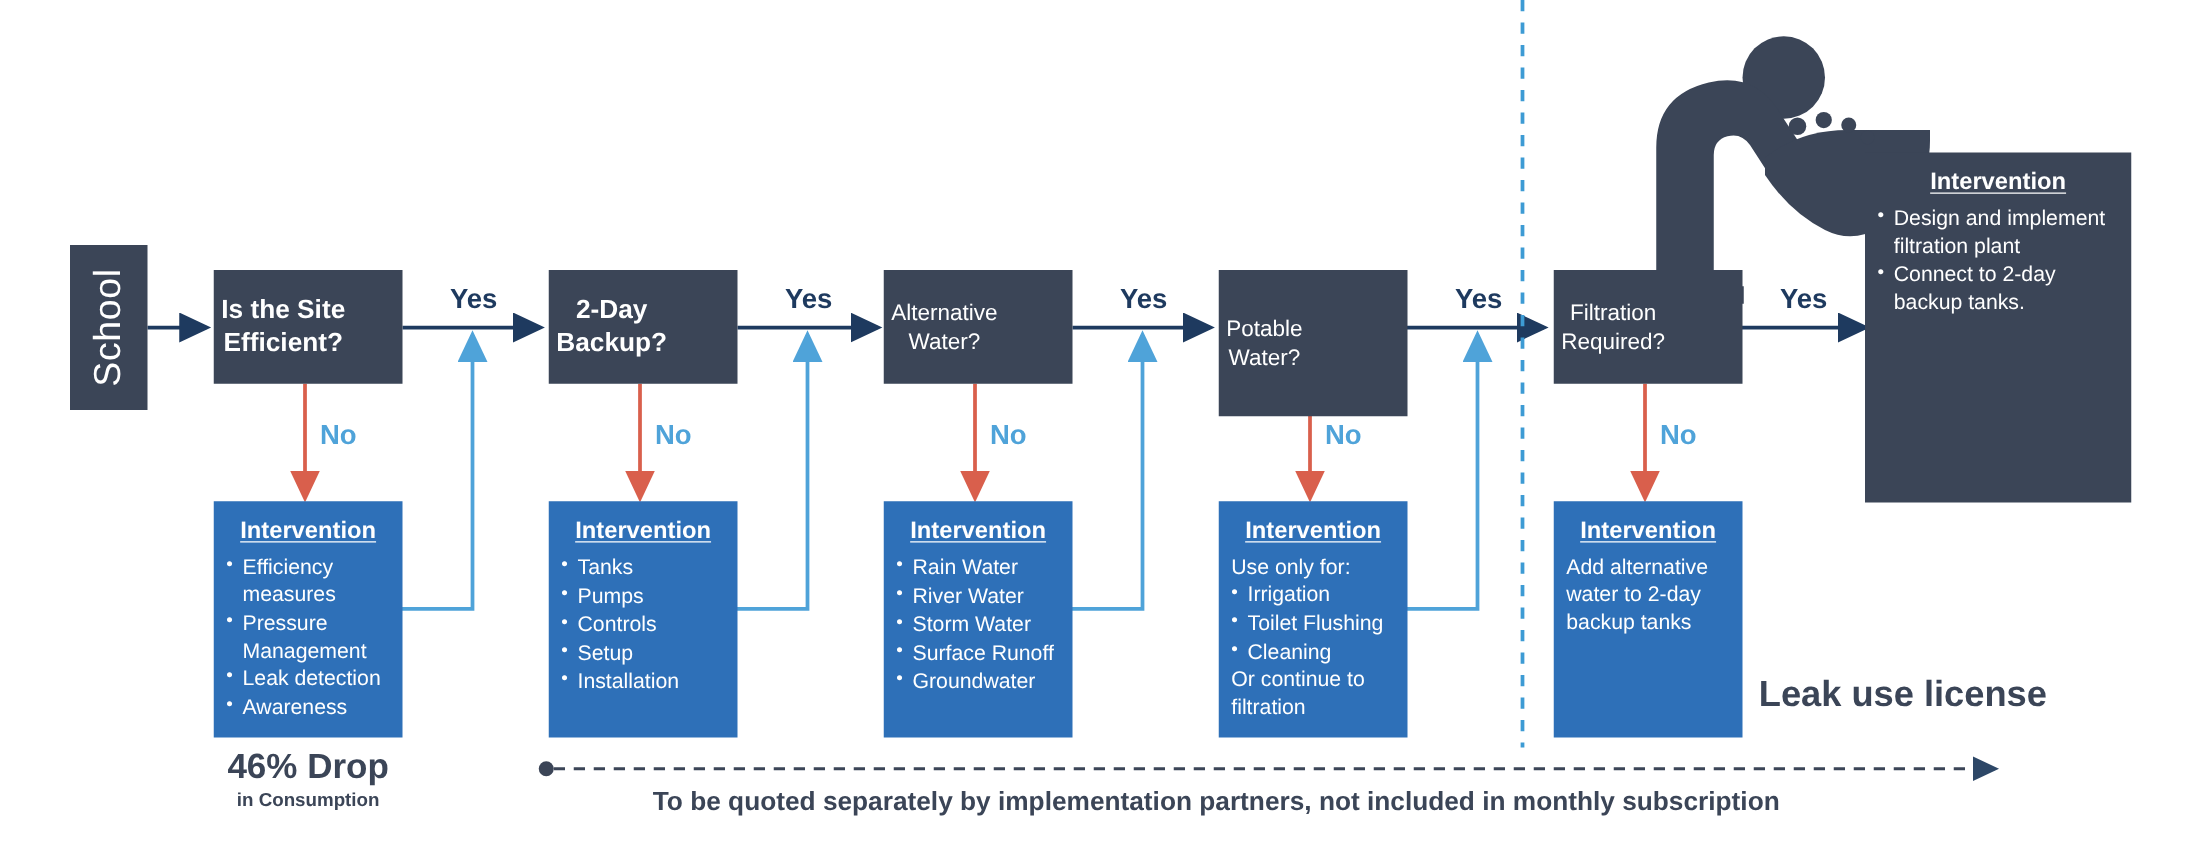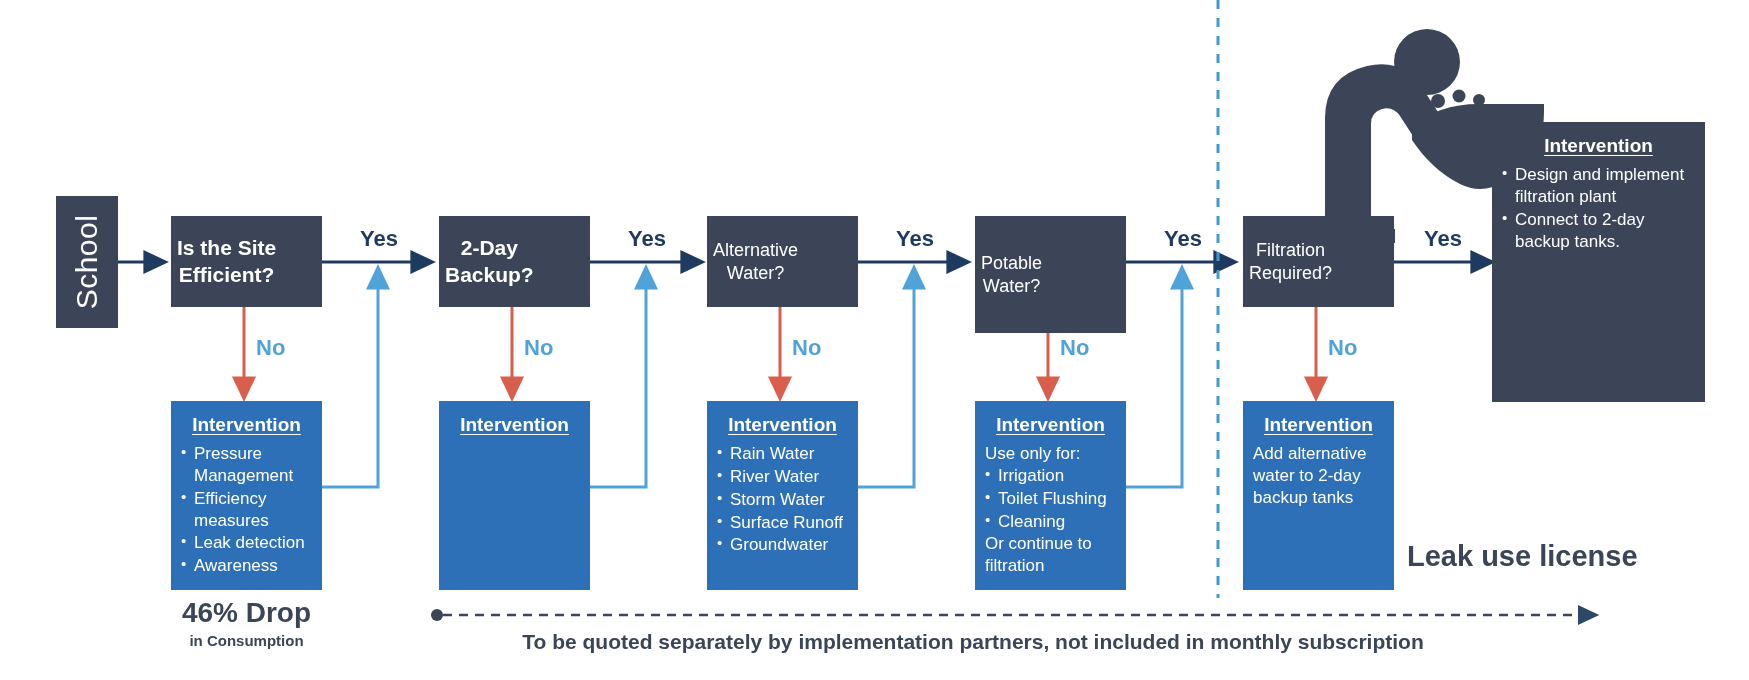--- a/index.html
+++ b/index.html
@@ -218,29 +218,36 @@
 
   <div class="no" style="left:256px;top:335px;">No</div>
   <div class="no" style="left:524px;top:335px;">No</div>
   <div class="no" style="left:792px;top:335px;">No</div>
   <div class="no" style="left:1060px;top:335px;">No</div>
   <div class="no" style="left:1328px;top:335px;">No</div>
 
   <div class="box interv" style="left:171px;top:401px;width:151px;height:189px;">
     <span class="title">Intervention</span>
     <ul>
+      <li>Efficiency measures</li>
       <li>Pressure Management</li>
-      <li>Efficiency measures</li>
       <li>Leak detection</li>
       <li>Awareness</li>
     </ul>
   </div>
 
   <div class="box interv" style="left:439px;top:401px;width:151px;height:189px;">
     <span class="title">Intervention</span>
+    <ul>
+      <li>Tanks</li>
+      <li>Pumps</li>
+      <li>Controls</li>
+      <li>Setup</li>
+      <li>Installation</li>
+    </ul>
   </div>
 
   <div class="box interv" style="left:707px;top:401px;width:151px;height:189px;">
     <span class="title">Intervention</span>
     <ul>
       <li>Rain Water</li>
       <li>River Water</li>
       <li>Storm Water</li>
       <li>Surface Runoff</li>
       <li>Groundwater</li>

